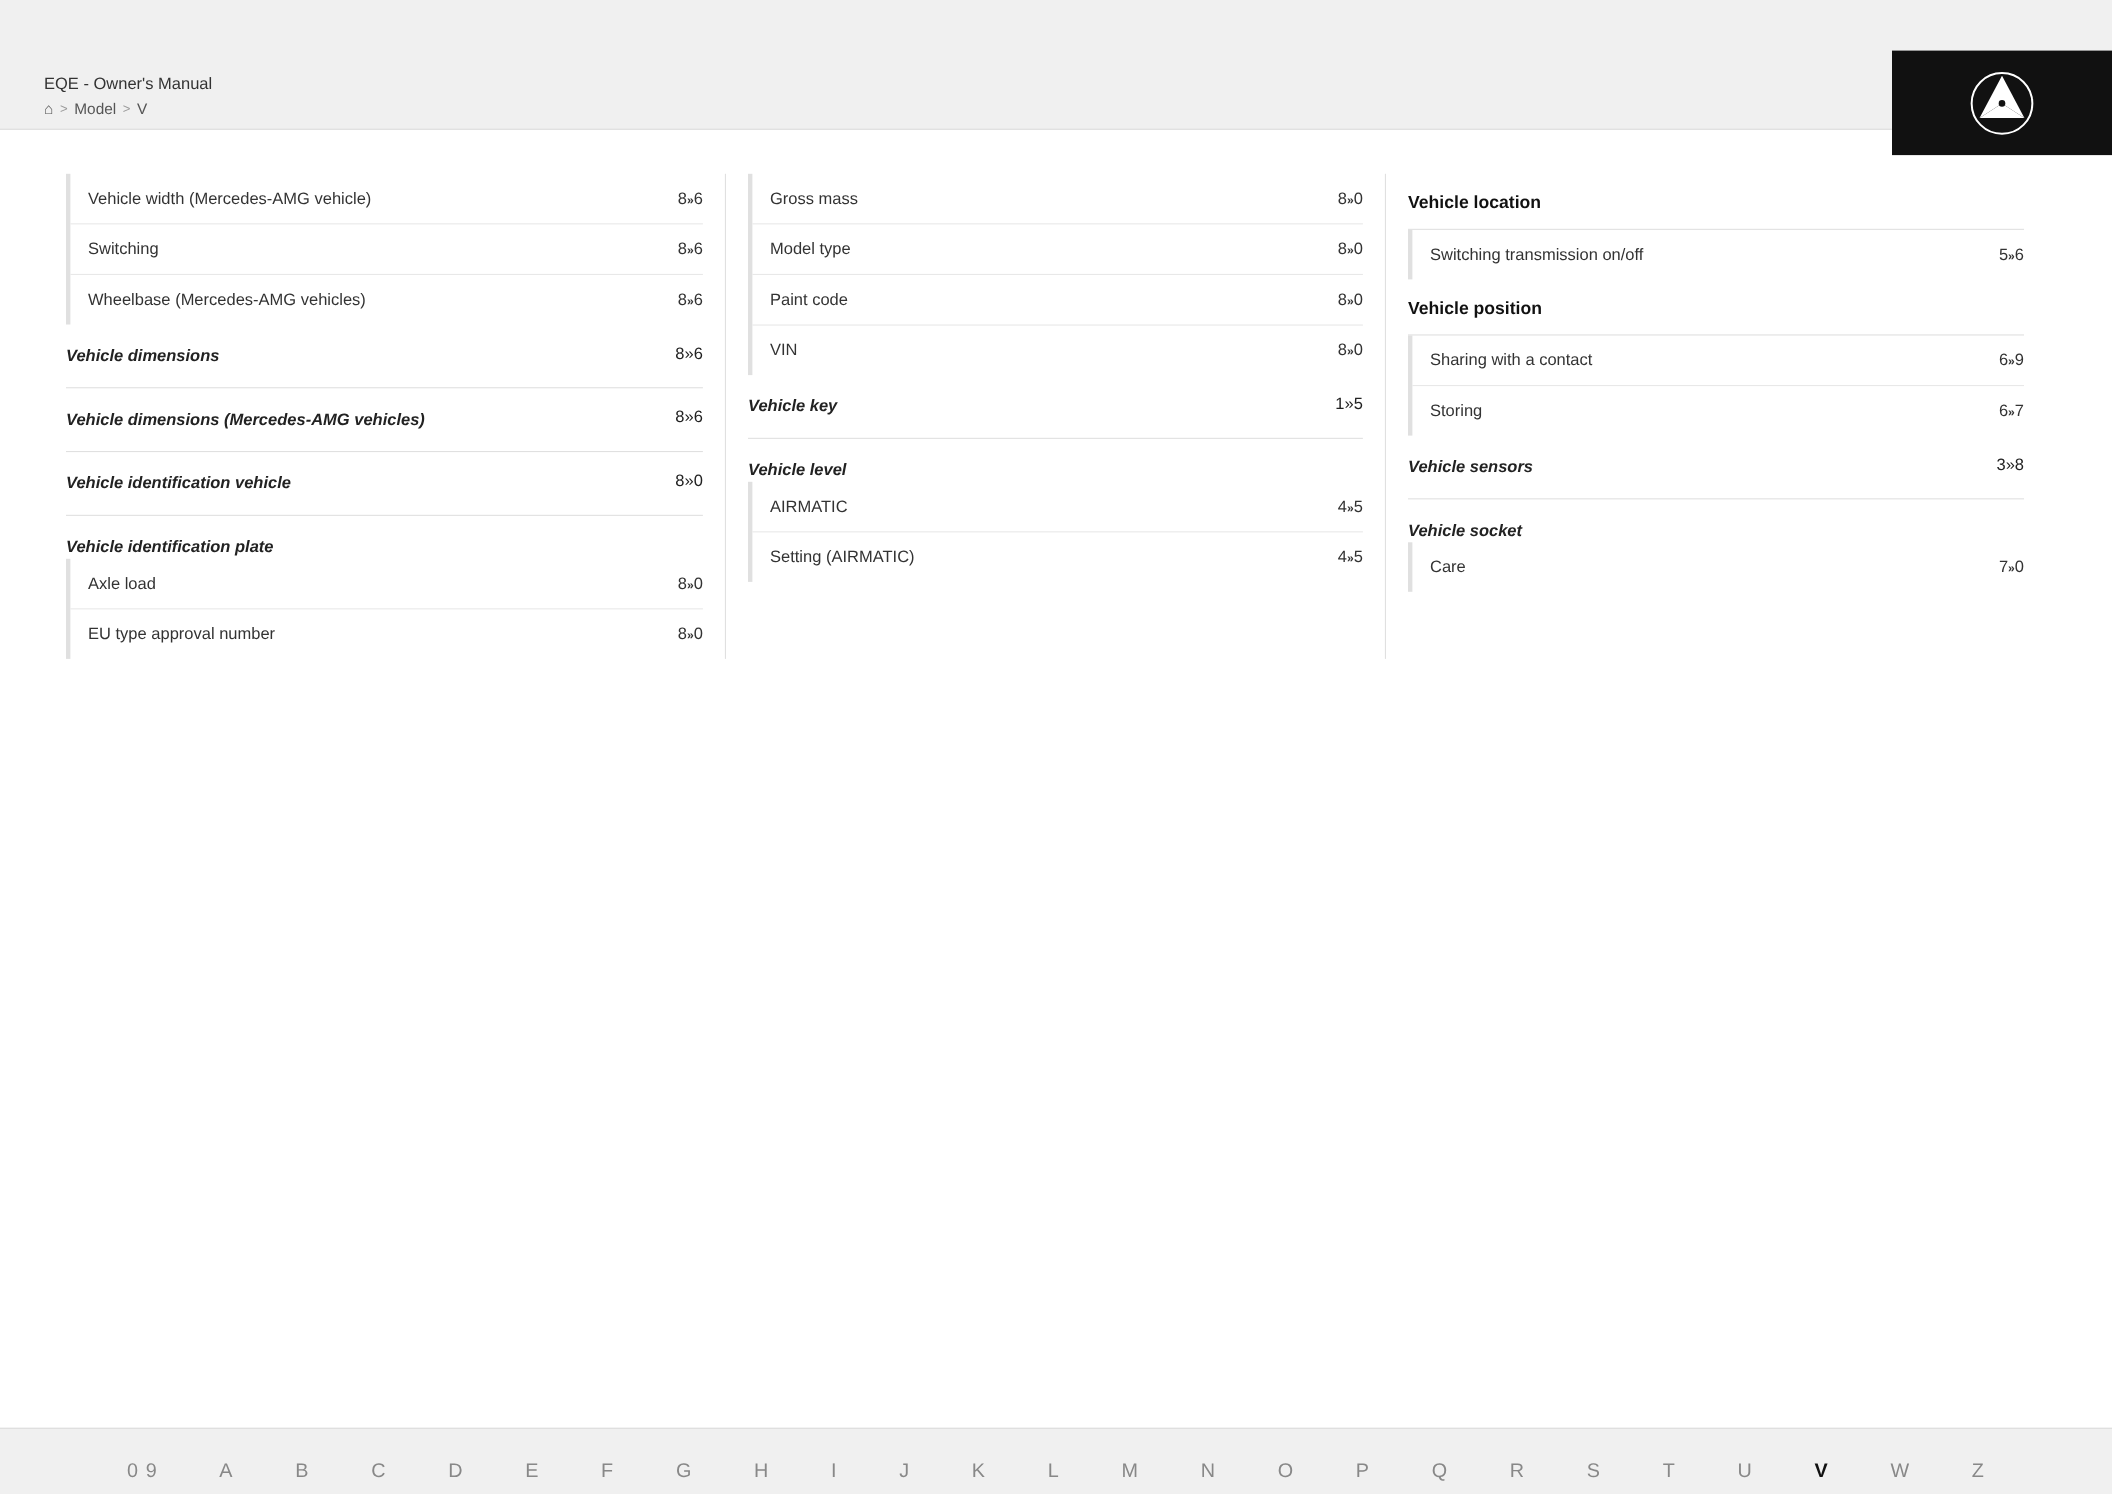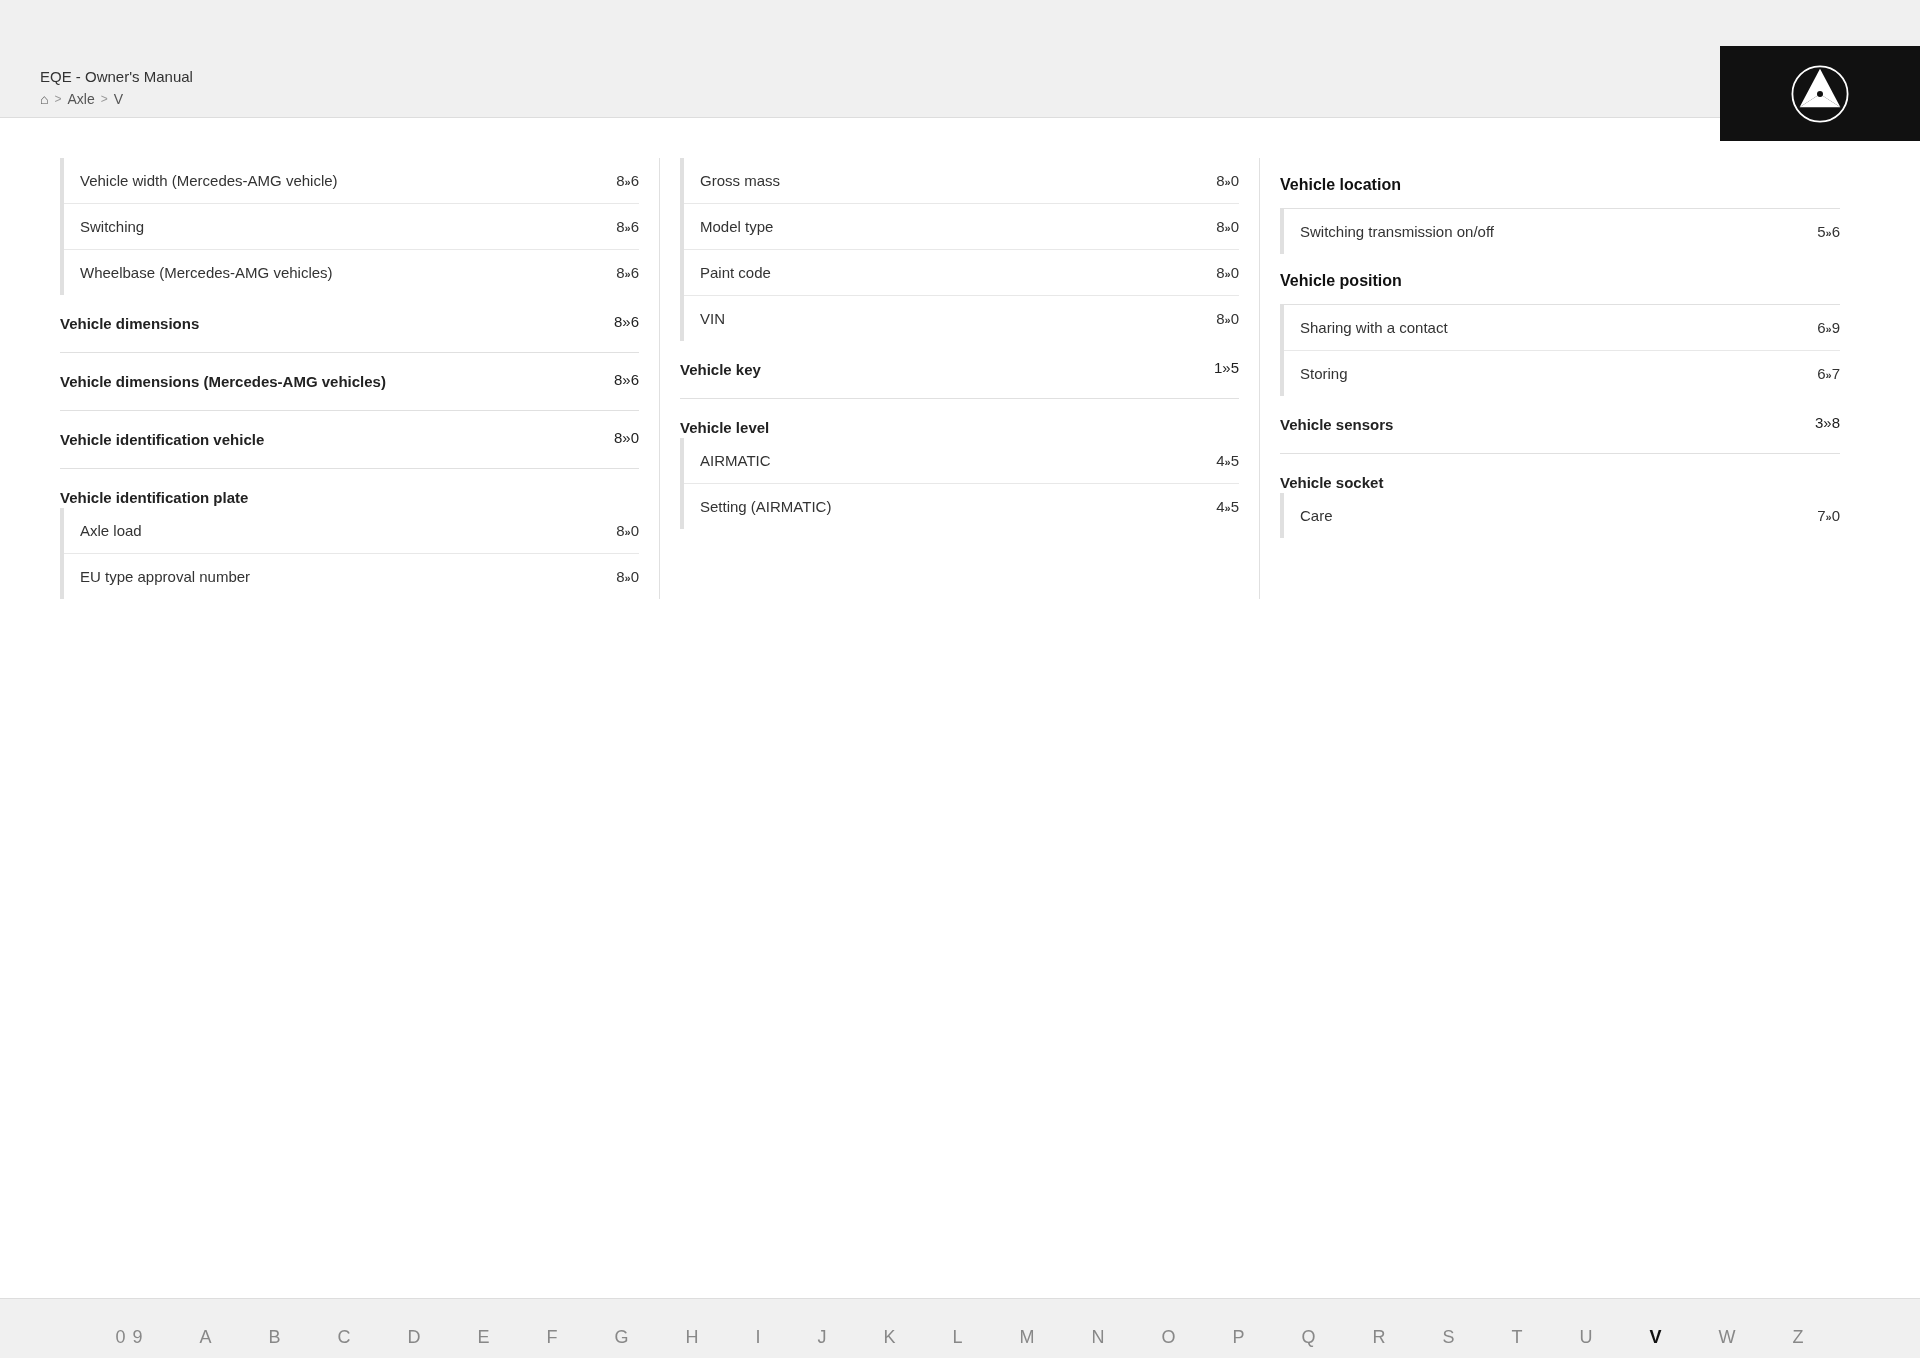--- a/index.html
+++ b/index.html
@@ -88,20 +88,21 @@
       gap: 10px;
     }
     .entry-label {
       font-size: 15px;
       color: #222;
       flex: 1;
       line-height: 1.4;
     }
     .entry-label.bold {
       font-weight: bold;
+      font-style: italic;
     }
     .entry-page {
       font-size: 15px;
       color: #222;
       white-space: nowrap;
       display: flex;
       align-items: center;
     }
 
     
@@ -176,21 +177,21 @@
   </style>
 </head>
 <body>
 
 <div class="header">
   <div class="header-left">
     <div class="header-title">EQE - Owner's Manual</div>
     <div class="breadcrumb">
       <span style="cursor:pointer;">⌂</span>
       <span class="sep">&gt;</span>
-      <span style="cursor:pointer;">Axle</span>
+      <span style="cursor:pointer;">Model</span>
       <span class="sep">&gt;</span>
       <span>V</span>
     </div>
   </div>
   <div class="header-logo">
     <svg class="mercedes-star" viewBox="0 0 100 100" xmlns="http://www.w3.org/2000/svg">
       <circle cx="50" cy="50" r="46" fill="none" stroke="white" stroke-width="3"></circle>
       <path d="M50 8 L50 50 L84 72 Z" fill="white"></path>
       <path d="M50 8 L50 50 L16 72 Z" fill="white"></path>
       <path d="M84 72 L16 72 L50 50 Z" fill="white"></path>

